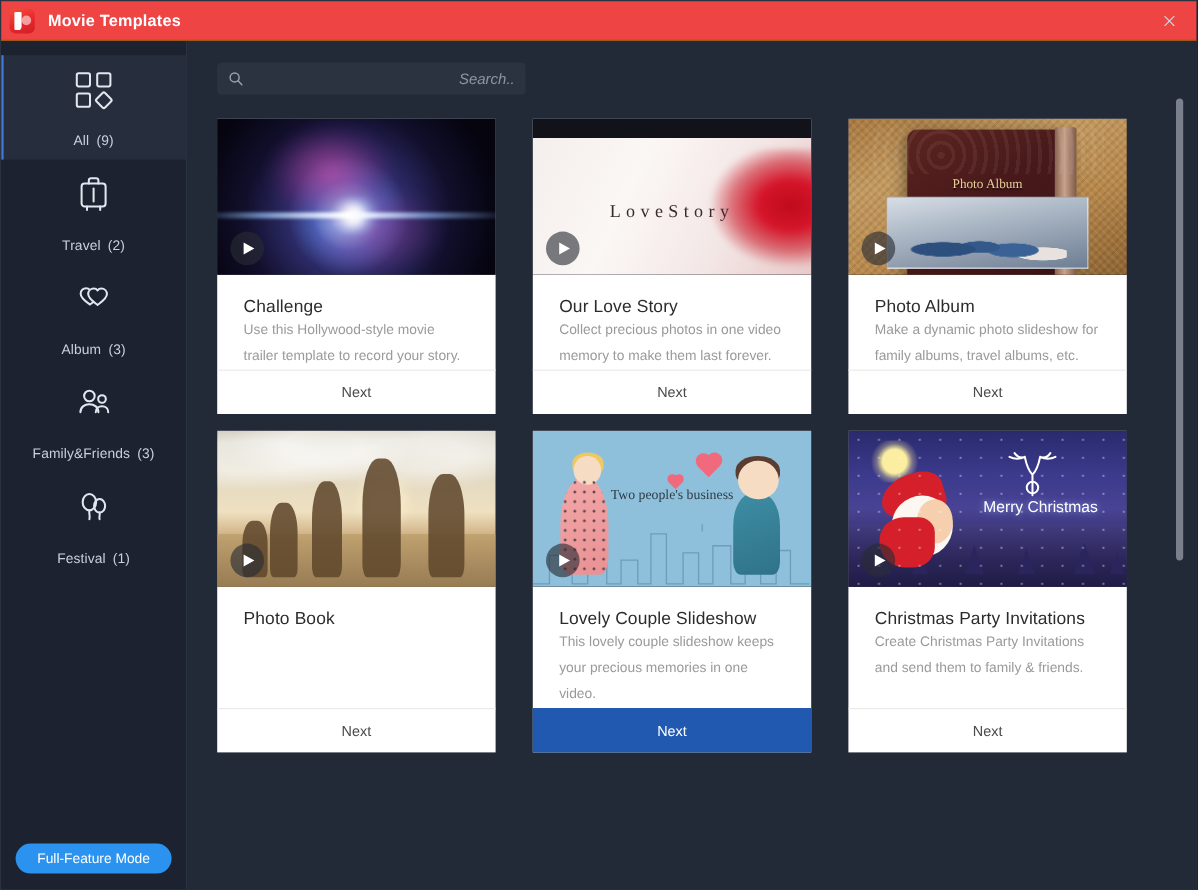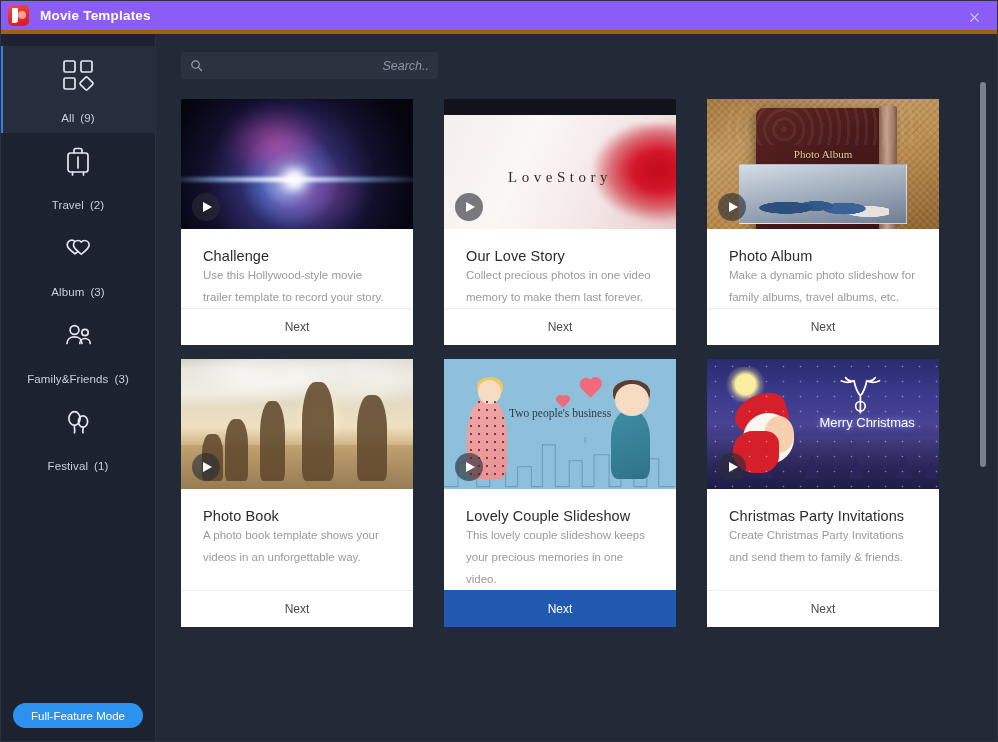--- a/index.html
+++ b/index.html
@@ -14,24 +14,24 @@
     position: relative;
     width: 998px; height: 742px;
     background: #1e2430;
     border: 1px solid #2b3340;
     display: flex; flex-direction: column;
   }
 
   
   .titlebar {
     height: 33px; min-height: 33px;
-    background: #8b5cf6;
+    background: #ef4444;
     display: flex; align-items: center;
     position: relative;
-    border-bottom: 4px solid #a16207;
+    border-bottom: 1px solid #a16207;
   }
   .app-logo {
     width: 21px; height: 21px; margin-left: 7px;
     border-radius: 5px;
     background: linear-gradient(160deg, #f2513c 0%, #e8262b 55%, #d21f28 100%);
     position: relative; overflow: hidden;
     flex: none;
   }
   .app-logo .logo-glyph {
     position: absolute; left: 4px; top: 3px;
@@ -582,21 +582,20 @@
               <div class="runner" style="left:34%;width:11%;height:62%"></div>
               <div class="runner" style="left:52%;width:14%;height:76%"></div>
               <div class="runner" style="left:76%;width:13%;height:66%"></div>
             </div>
             <div class="play-btn">
                 <i></i>
               </div>
           </div>
           <div class="card-body">
             <div class="card-title">Photo Book</div>
-            <div class="card-desc">A photo book template shows your videos in an unforgettable way.</div>
           </div>
           <div class="card-next">Next</div>
         </div>
 
         <div class="card selected">
           <div class="thumb">
             <div class="art t-couple">
               <svg class="skyline" viewBox="0 0 232 68" fill="none" stroke="#6f9cb8" stroke-width="1.1" preserveAspectRatio="none">
                 <path d="M0 66h14V42h10v-9h9v33h13V30h16v36h12V46h14v20h11V24h13v42h14V40h13v26h12V34h15v32h12V50h13v16h13V38h12v28h16"></path>
                 <path d="M60 28v-5M142 22v-6"></path>

